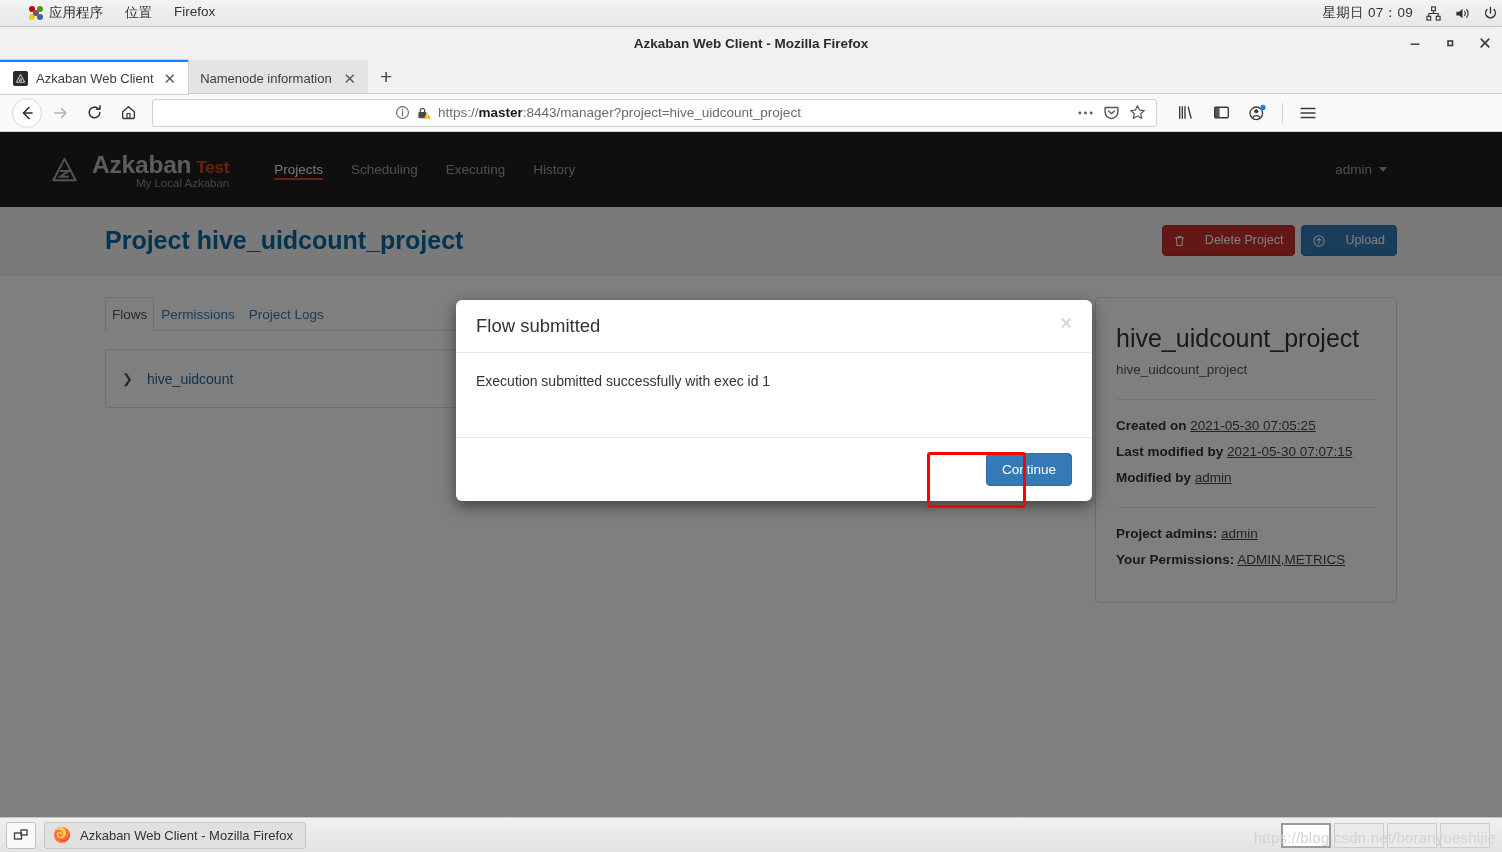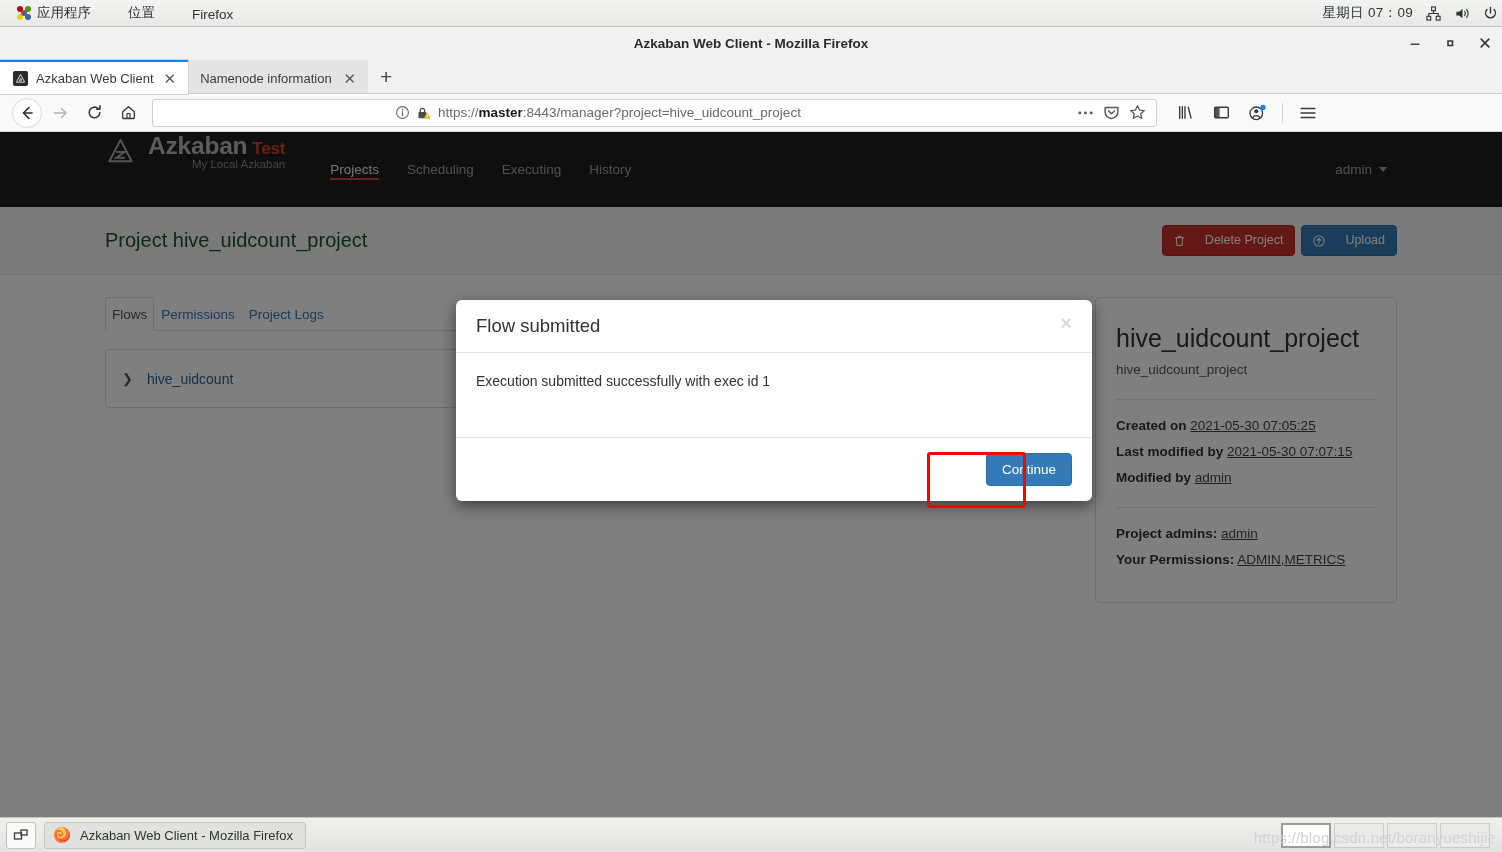--- a/index.html
+++ b/index.html
@@ -12,21 +12,21 @@
   .screen { position: relative; width: 1502px; height: 852px; }
 
   
   .gnome-panel {
     position: absolute; top: 0; left: 0; width: 1502px; height: 27px;
     background: linear-gradient(to bottom, #f3f3f1, #e8e8e6);
     border-bottom: 1px solid #c6c5c0;
     display: flex; align-items: center;
     font-size: 13.5px; color: #2e3436;
   }
-  .gnome-left { display: flex; align-items: flex-end; gap: 15px; padding-left: 6px; }
+  .gnome-left { display: flex; align-items: flex-start; gap: 0; padding-left: 18px; }
   .gnome-item { padding: 3px 11px; display: flex; align-items: center; gap: 6px; cursor: default; }
   .gnome-right { margin-left: auto; display: flex; align-items: center; gap: 13px; padding-right: 4px; }
   .gnome-clock { font-size: 13.5px; color: #2e3436; letter-spacing: 0.3px; }
   .apps-icon { width: 14px; height: 14px; position: relative; display: inline-block; }
   .apps-icon i {
     position: absolute; width: 6px; height: 6px; border-radius: 50%;
   }
   .apps-icon i:nth-child(1) { left: 0; top: 0; background: #cc0000; }
   .apps-icon i:nth-child(2) { right: 0; top: 0; background: #4e9a06; }
   .apps-icon i:nth-child(3) { left: 0; bottom: 0; background: #edd400; }
@@ -106,22 +106,22 @@
   .url-text b { color: #1a1a1a; font-weight: bold; }
   .urlbar-right { margin-left: auto; display: flex; align-items: center; gap: 9px; padding-right: 4px; }
   .toolbar-right { display: flex; align-items: center; gap: 4px; padding-left: 6px; }
   .tb-sep { width: 1px; height: 20px; background: #d2d2d2; margin: 0 5px; }
 
   
   .content {
     flex: 1; position: relative; background: #fff; overflow: hidden;
   }
   .az-navbar {
-    height: 75px; background: #1f1f1f; display: flex; 
-    padding: 0 0 0 105px; position: relative;
+    height: 75px; background: #1f1f1f; display: flex; align-items: center;
+    padding: 0 0 0 49px; position: relative;
   }
   .az-brand { display: flex; align-items: flex-start; gap: 12px; }
   .az-logo { width: 31px; height: 31px; margin-top: 4px; }
   .az-brandtext { display: flex; flex-direction: column; }
   .az-brandtitle { font-size: 24.5px; font-weight: bold; color: #b9b9b9; letter-spacing: -0.2px; }
   .az-brandtitle .az-test { color: #d9431e; font-size: 17px; margin-left: 5px; font-weight: bold; }
   .az-brandsub { font-size: 11.5px; color: #8a8a8a; text-align: right; margin-top: -2px; }
   .az-nav { display: flex; align-items: center; gap: 28px; margin-left: 45px; height: 75px; }
   .az-navitem {
     font-size: 13.5px; color: #9d9d9d; height: 75px; display: flex; align-items: center;
@@ -135,21 +135,21 @@
     position: absolute; right: 115px; top: 0; height: 75px;
     display: flex; align-items: center; gap: 7px; font-size: 13.5px; color: #9d9d9d; cursor: pointer;
   }
   .caret-down { width: 0; height: 0; border-left: 4.5px solid transparent; border-right: 4.5px solid transparent; border-top: 5px solid #9d9d9d; }
 
   .az-pagehead {
     background: #f5f5f5; border-bottom: 1px solid #e3e3e3;
     padding: 18px 105px 18px 105px; display: flex; align-items: center;
     position: relative; min-height: 62px;
   }
-  .az-pagetitle { font-size: 20px; color: #14532d; font-weight: normal; }
+  .az-pagetitle { font-size: 25px; color: #0369a1; font-weight: bold; }
   .az-headbtns { margin-left: auto; display: flex; gap: 6px; }
   .btn {
     font-size: 12.5px; padding: 7px 11px; border-radius: 4px; color: #fff;
     display: inline-flex; align-items: center; gap: 20px; cursor: pointer; border: 1px solid transparent;
     line-height: 1.2;
   }
   .btn-danger { background: #c9302c; border-color: #ac2925; }
   .btn-primary { background: #337ab7; border-color: #2e6da4; }
   .btn-info { background: #31708f; border-color: #2a6a88; }
 

